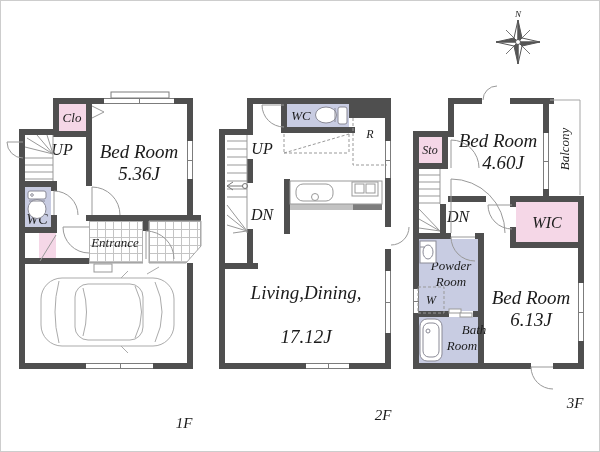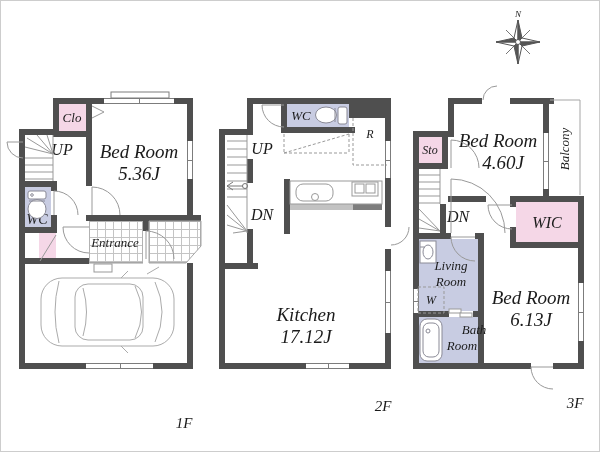--- a/index.html
+++ b/index.html
@@ -92,23 +92,23 @@
 
     <div class="winv" style="left:384px;top:140px;width:6px;height:37px"></div>
     <div class="gap" style="left:384px;top:226px;width:6px;height:22px"></div>
     <div class="winv" style="left:384px;top:270px;width:6px;height:62px"></div>
     <div class="winh" style="left:305px;top:362px;width:43px;height:6px"></div>
 
     <div class="lbl s13" style="left:300px;top:114px">WC</div>
     <div class="lbl s12" style="left:369px;top:133px">R</div>
     <div class="lbl s10" style="left:261px;top:148px">UP</div>
     <div class="lbl s10" style="left:261px;top:214px">DN</div>
-    <div class="lbl s19" style="left:305px;top:313px">Kitchen</div>
+    <div class="lbl s19" style="left:305px;top:291px">Living,Dining,</div>
     <div class="lbl s19" style="left:305px;top:335px">17.12J</div>
-    <div class="lbl s15" style="left:382px;top:405px">2F</div>
+    <div class="lbl s15" style="left:382px;top:414px">2F</div>
   </div>
 
   <div class="g">
     <div class="room pink" style="left:418px;top:136px;width:23px;height:26px"></div>
     <div class="room pink" style="left:515px;top:201px;width:62px;height:40px"></div>
     <div class="room lav" style="left:418px;top:238px;width:59px;height:72px"></div>
     <div class="room lav" style="left:418px;top:316px;width:59px;height:46px"></div>
     <i class="w" style="left:447px;top:97px;width:106px;height:6px"></i>
     <i class="w" style="left:447px;top:103px;width:6px;height:33px"></i>
     <i class="w" style="left:412px;top:130px;width:35px;height:6px"></i>
@@ -137,21 +137,21 @@
     <div class="winv" style="left:412px;top:288px;width:6px;height:24px"></div>
     <div class="gap" style="left:530px;top:362px;width:22px;height:6px"></div>
     <div class="gap" style="left:509px;top:206px;width:6px;height:20px"></div>
 
     <div class="lbl s12" style="left:429px;top:149px">Sto</div>
     <div class="lbl s19" style="left:497px;top:139px">Bed Room</div>
     <div class="lbl s19" style="left:502px;top:161px">4.60J</div>
     <div class="lbl s13 rot" style="left:563px;top:148px">Balcony</div>
     <div class="lbl s10" style="left:457px;top:216px">DN</div>
     <div class="lbl s16" style="left:546px;top:222px">WIC</div>
-    <div class="lbl s13" style="left:450px;top:264px">Living</div>
+    <div class="lbl s13" style="left:450px;top:264px">Powder</div>
     <div class="lbl s13" style="left:450px;top:280px">Room</div>
     <div class="lbl s12" style="left:430px;top:299px">W</div>
     <div class="lbl s13" style="left:473px;top:328px">Bath</div>
     <div class="lbl s13" style="left:461px;top:344px">Room</div>
     <div class="lbl s19" style="left:530px;top:296px">Bed Room</div>
     <div class="lbl s19" style="left:530px;top:318px">6.13J</div>
     <div class="lbl s15" style="left:574px;top:402px">3F</div>
   </div>
 
   <div class="lbl s9" style="left:517px;top:13px">N</div>

